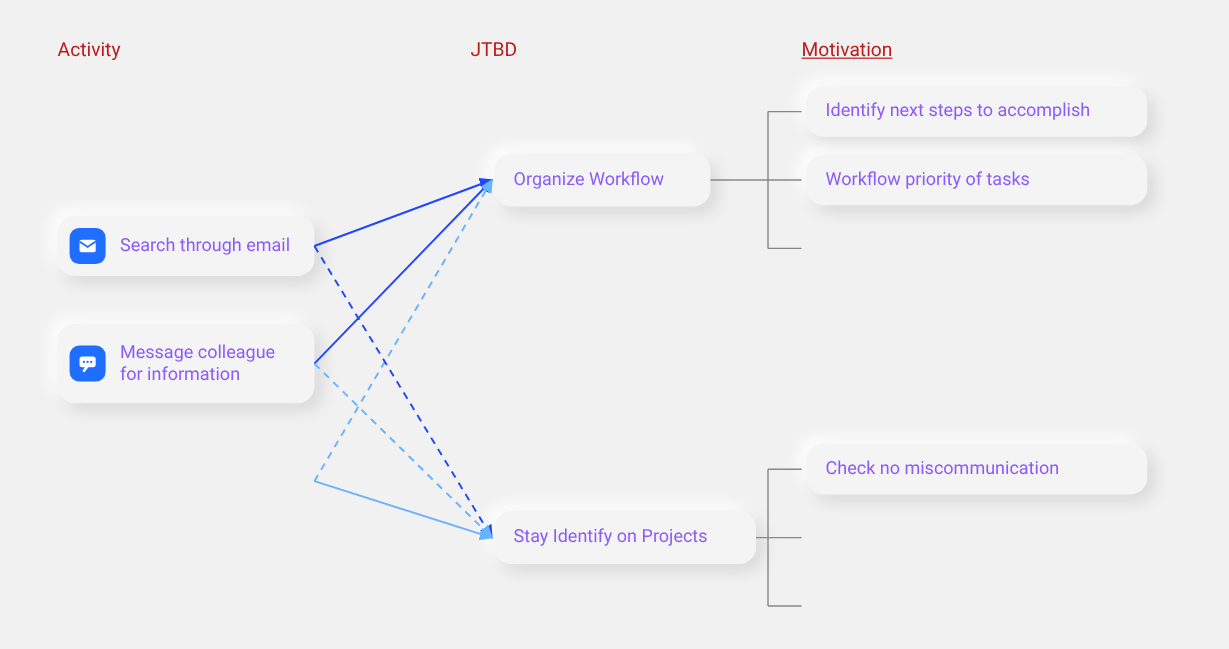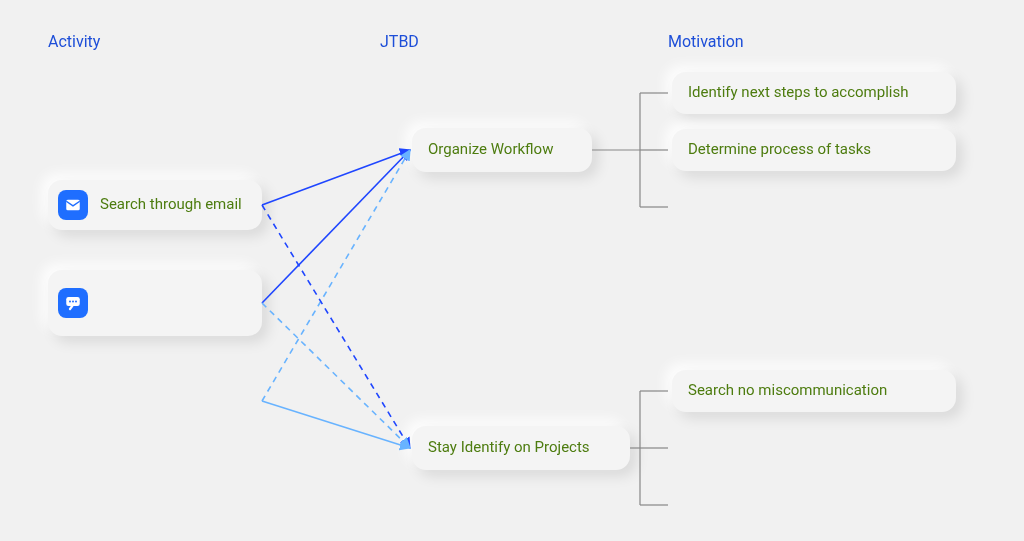--- a/index.html
+++ b/index.html
@@ -15,32 +15,32 @@
   }
   .canvas {
     position: relative;
     width: 1024px;
     height: 541px;
   }
   .col-header {
     position: absolute;
     font-size: 16px;
     font-weight: 400;
-    color: #1d4ed8;
+    color: #b91c1c;
   }
   .node {
     position: absolute;
     background: #f4f4f4;
     border-radius: 14px;
     box-shadow:
       6px 6px 14px rgba(0,0,0,0.10),
       -6px -6px 14px rgba(255,255,255,0.95);
     padding: 10px 16px;
     font-size: 15px;
-    color: #4d7c0f;
+    color: #8b5cf6;
     display: flex;
     align-items: center;
     line-height: 1.3;
   }
   .node.activity {
     padding-left: 10px;
   }
   .node .icon-wrap {
     width: 30px;
     height: 30px;
@@ -59,22 +59,22 @@
     width: 1024px; height: 541px;
     pointer-events: none;
   }
 </style>
 </head>
 <body>
 
 <div class="canvas">
 
   <div class="col-header" style="left:48px; top:32px;">Activity</div>
-  <div class="col-header" style="left:380px; top:32px;">JTBD</div>
-  <div class="col-header" style="left:668px; top:32px;">Motivation</div>
+  <div class="col-header" style="left:392px; top:32px;">JTBD</div>
+  <div class="col-header" style="left:668px; top:32px;text-decoration:underline;">Motivation</div>
 
   <div class="node activity" style="left:48px; top:180px; width:214px; height:50px;">
     <span class="icon-wrap">
       <svg viewBox="0 0 24 24" fill="none">
           <rect x="3" y="5" width="18" height="14" rx="2" fill="#fff"></rect>
           <path d="M3 7l9 6 9-6" stroke="#1f6eff" stroke-width="2" fill="none"></path>
         </svg>
     </span>
     <span>Search through email</span>
   </div>
@@ -82,39 +82,40 @@
   <div class="node activity" style="left:48px; top:270px; width:214px; height:66px;">
     <span class="icon-wrap">
       <svg viewBox="0 0 24 24" fill="none">
           <rect x="3" y="4" width="18" height="12" rx="3" fill="#fff"></rect>
           <path d="M8 20l3-4" stroke="#fff" stroke-width="3" stroke-linecap="round"></path>
           <circle cx="8" cy="10" r="1.3" fill="#1f6eff"></circle>
           <circle cx="12" cy="10" r="1.3" fill="#1f6eff"></circle>
           <circle cx="16" cy="10" r="1.3" fill="#1f6eff"></circle>
         </svg>
     </span>
+    <span>Message colleague for information</span>
   </div>
 
 
   <div class="node" style="left:412px; top:128px; width:180px; height:44px;">
     <span>Organize Workflow</span>
   </div>
   <div class="node" style="left:412px; top:426px; width:218px; height:44px;">
     <span>Stay Identify on Projects</span>
   </div>
 
   <div class="node" style="left:672px; top:72px;  width:284px; height:42px;">
       <span>Identify next steps to accomplish</span>
     </div>
   <div class="node" style="left:672px; top:129px; width:284px; height:42px;">
-      <span>Determine process of tasks</span>
+      <span>Workflow priority of tasks</span>
     </div>
 
   <div class="node" style="left:672px; top:370px; width:284px; height:42px;">
-      <span>Search no miscommunication</span>
+      <span>Check no miscommunication</span>
     </div>
 
   <svg class="connectors">
     <defs>
       <marker id="arr-blue" viewBox="0 0 10 10" refX="9" refY="5" markerWidth="7" markerHeight="7" orient="auto-start-reverse">
         <path d="M 0 0 L 10 5 L 0 10 z" fill="#1f46ff"></path>
       </marker>
       <marker id="arr-light" viewBox="0 0 10 10" refX="9" refY="5" markerWidth="7" markerHeight="7" orient="auto-start-reverse">
         <path d="M 0 0 L 10 5 L 0 10 z" fill="#68b3ff"></path>
       </marker>

